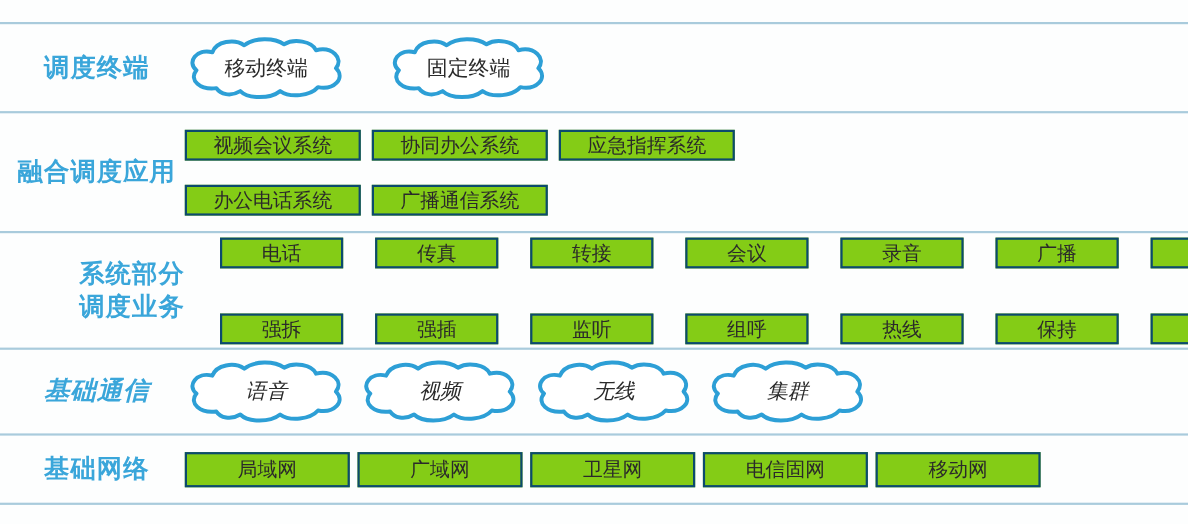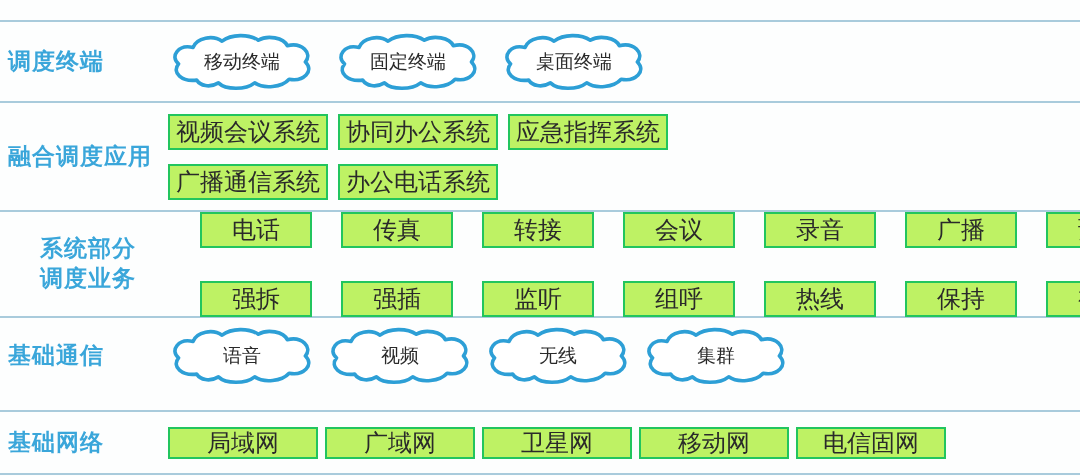--- a/index.html
+++ b/index.html
@@ -14,60 +14,61 @@
   .stack { padding-top: 20px; }
   .layer {
     display: flex;
     align-items: center;
     border-top: 2px solid #a9cbdc;
     box-sizing: border-box;
   }
   .layer-terminals     { height: 81px; }
   .layer-applications  { height: 109px; }
   .layer-services      { height: 106px; padding-left: 32px; }
-  .layer-communications{ height: 78px; }
-  .layer-networks      { height: 65px; border-bottom: 2px solid #a9cbdc; margin-top: 16px; }
+  .layer-communications{ height: 78px; font-style: italic; }
+  .layer-networks      { height: 65px; border-bottom: 2px solid #a9cbdc; }
 
   .layer-label {
     width: 168px;
     flex-shrink: 0;
     padding-left: 8px;
     box-sizing: border-box;
     color: #3aa6da;
     font-size: 23px;
     font-weight: bold;
     letter-spacing: 1px;
     line-height: 1.3;
     white-space: pre-line;
+    text-align: center;
   }
   .layer-content { flex: 1; display: flex; align-items: center; }
 
   
-  .clouds { gap: 18px; }
+  .clouds { gap: 36px; }
   .clouds-tight { gap: 10px; }
   .cloud {
     position: relative;
     width: 148px;
     height: 58px;
     display: flex;
     align-items: center;
     justify-content: center;
   }
   .cloud svg { position: absolute; left: 0; top: 0; width: 100%; height: 100%; }
   .cloud-label { position: relative; font-size: 19px; color: #2a2a2a; }
 
   
   .box {
     display: flex;
     align-items: center;
     justify-content: center;
-    background: #bef264;
-    border: 2px solid #22c55e;
+    background: #84cc16;
+    border: 2px solid #0c4a6e;
     box-sizing: border-box;
-    font-size: 24px;
+    font-size: 18px;
     color: #2a2a2a;
     white-space: nowrap;
   }
   .grid-apps {
     display: grid;
     grid-template-columns: repeat(3, 160px);
     grid-auto-rows: 42px;
     column-gap: 10px;
     row-gap: 8px;
   }
@@ -96,37 +97,31 @@
             <path d="M 30,52 C 14,54 2,44 10,34 C 0,26 10,12 26,16 C 30,5 48,2 58,9 C 68,1 88,1 98,8 C 108,2 126,5 130,14 C 146,10 158,22 150,32 C 160,42 148,54 132,51 C 124,60 104,62 94,55 C 84,63 62,63 54,55 C 44,61 34,58 30,52 Z" fill="#ffffff" stroke="#2d9fd6" stroke-width="4" stroke-linejoin="round"></path>
           </svg>
           <span class="cloud-label">移动终端</span>
         </div>
         <div class="cloud">
           <svg viewBox="0 0 160 64">
             <path d="M 30,52 C 14,54 2,44 10,34 C 0,26 10,12 26,16 C 30,5 48,2 58,9 C 68,1 88,1 98,8 C 108,2 126,5 130,14 C 146,10 158,22 150,32 C 160,42 148,54 132,51 C 124,60 104,62 94,55 C 84,63 62,63 54,55 C 44,61 34,58 30,52 Z" fill="#ffffff" stroke="#2d9fd6" stroke-width="4" stroke-linejoin="round"></path>
           </svg>
           <span class="cloud-label">固定终端</span>
         </div>
-        <div class="cloud">
-          <svg viewBox="0 0 160 64">
-            <path d="M 30,52 C 14,54 2,44 10,34 C 0,26 10,12 26,16 C 30,5 48,2 58,9 C 68,1 88,1 98,8 C 108,2 126,5 130,14 C 146,10 158,22 150,32 C 160,42 148,54 132,51 C 124,60 104,62 94,55 C 84,63 62,63 54,55 C 44,61 34,58 30,52 Z" fill="#ffffff" stroke="#2d9fd6" stroke-width="4" stroke-linejoin="round"></path>
-          </svg>
-          <span class="cloud-label">桌面终端</span>
-        </div>
       </div>
     </div>
 
     <div class="layer layer-applications">
       <div class="layer-label">融合调度应用</div>
       <div class="layer-content grid-apps">
         <div class="box">视频会议系统</div>
         <div class="box">协同办公系统</div>
         <div class="box">应急指挥系统</div>
+        <div class="box">办公电话系统</div>
         <div class="box">广播通信系统</div>
-        <div class="box">办公电话系统</div>
       </div>
     </div>
 
     <div class="layer layer-services">
       <div class="layer-label">系统部分
 调度业务</div>
       <div class="layer-content grid-services">
         <div class="box">电话</div>
         <div class="box">传真</div>
         <div class="box">转接</div>
@@ -173,19 +168,19 @@
         </div>
       </div>
     </div>
 
     <div class="layer layer-networks">
       <div class="layer-label">基础网络</div>
       <div class="layer-content row-networks">
         <div class="box">局域网</div>
         <div class="box">广域网</div>
         <div class="box">卫星网</div>
+        <div class="box">电信固网</div>
         <div class="box">移动网</div>
-        <div class="box">电信固网</div>
       </div>
     </div>
 
   </div>
 </div>
 
 </body></html>

